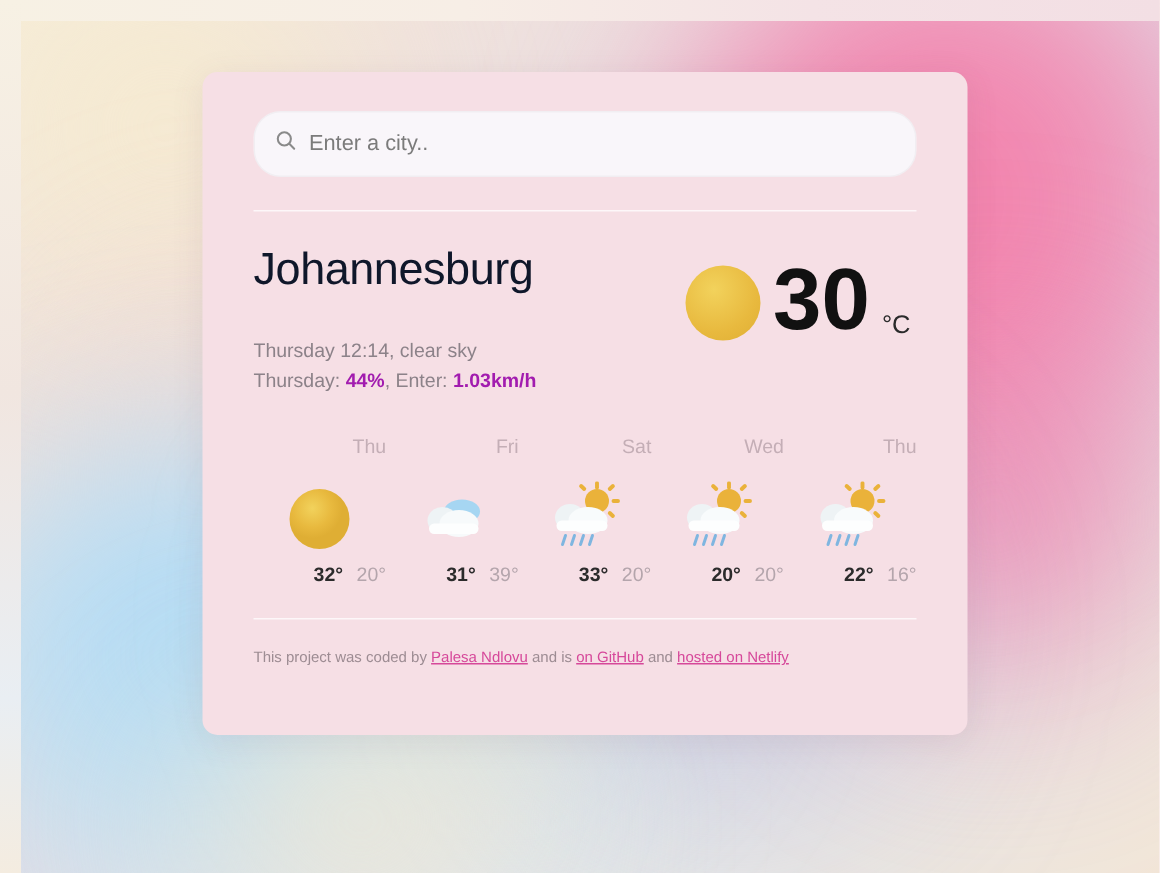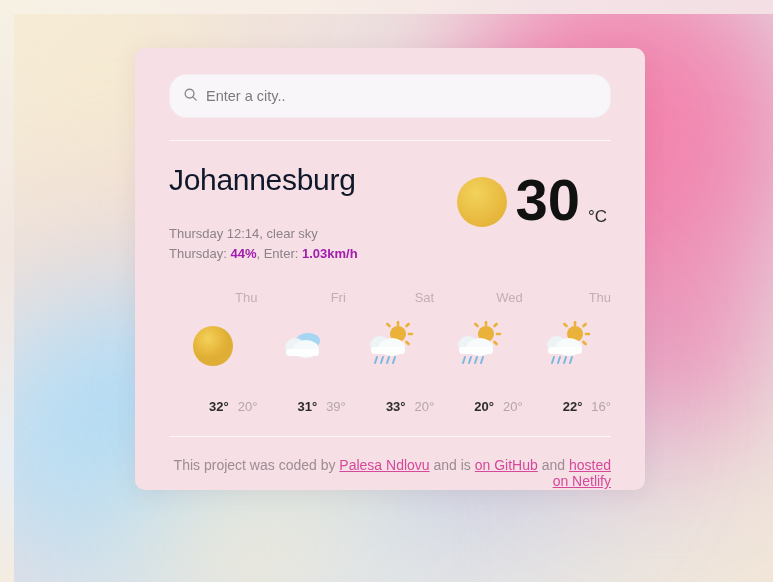--- a/index.html
+++ b/index.html
@@ -80,26 +80,26 @@
   .sun-big { width: 50px; height: 50px; border-radius: 50%; margin-top: 12px;
              background: radial-gradient(circle at 38% 32%, #f2d25c 0%, #e8b93e 62%, #dfae34 100%); }
   .temp-val { font-size: 58px; font-weight: bold; color: #111; line-height: 0.95; }
   .temp-unit { font-size: 17px; color: #2b2b2b; margin-top: 8px; }
 
   
   .forecast { display: flex; margin-top: 26px; }
   .fc-col { flex: 1; text-align: right; }
   .fc-day { font-size: 13px; color: #c4aeb6; margin-bottom: 14px; }
   .fc-icon { height: 54px; display: flex; align-items: center; justify-content: center; }
-  .fc-temps { margin-top: 26px; font-size: 13px; }
+  .fc-temps { margin-top: 2px; font-size: 13px; }
   .fc-max { font-weight: bold; color: #2b2b2b; }
   .fc-min { color: #b4a5ac; margin-left: 9px; }
 
   
-  .footer { margin-top: 20px; text-align: right; font-size: 14px; color: #9d8c93; }
+  .footer { margin-top: 20px; text-align: left; font-size: 10px; color: #9d8c93; }
   .footer a { color: #d6489a; text-decoration: underline; }
 </style>
 </head>
 <body>
 
 <div id="stage">
   <div class="bg-base"></div>
   <div class="blob blob-cream"></div>
   <div class="blob blob-peach"></div>
   <div class="blob blob-pink-r"></div>

